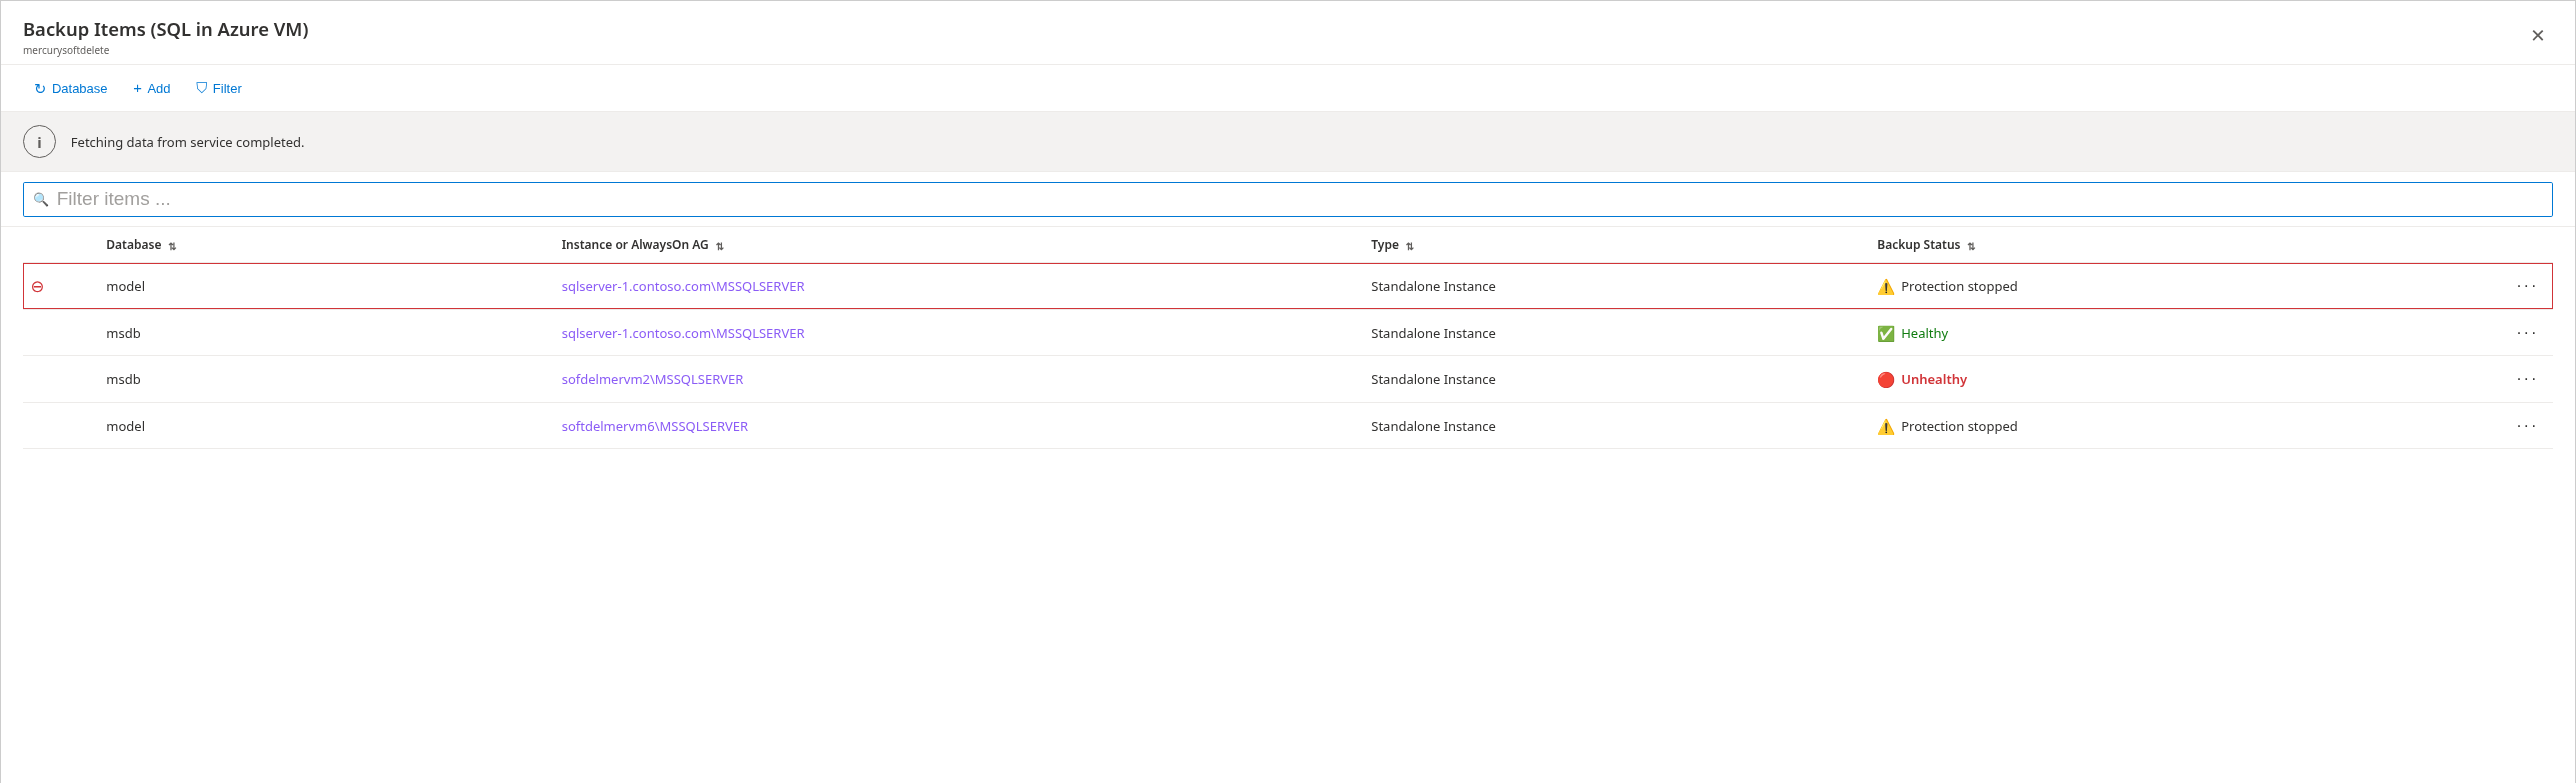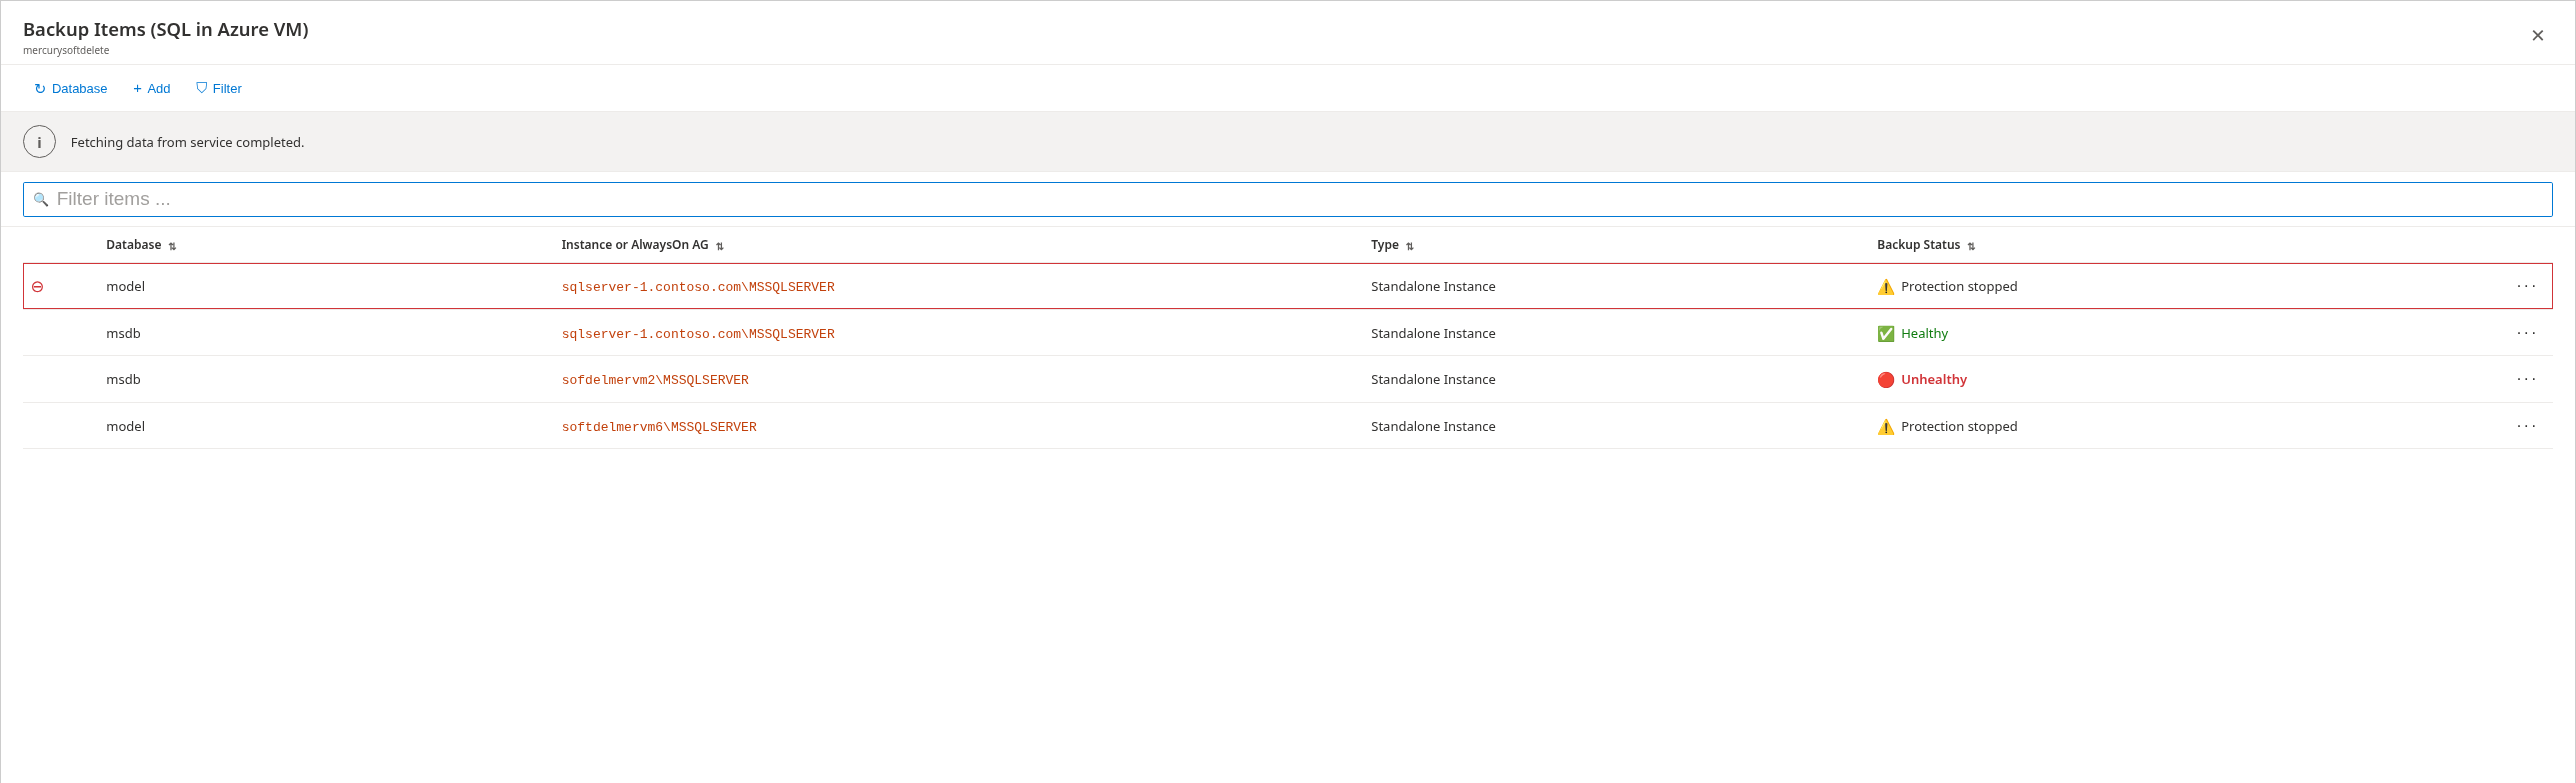--- a/index.html
+++ b/index.html
@@ -142,24 +142,23 @@
       padding: 11px 7.4px;
       font-size: 13px;
       color: #323130;
       vertical-align: middle;
     }
     .selected-row {
       outline: 1.8px solid #d13438;
       outline-offset: -1.8px;
     }
     .link {
-      color: #c2410c;
+      color: #8b5cf6;
       text-decoration: none;
       cursor: pointer;
-      font-family: Liberation Mono, monospace;
     }
     .status-healthy {
       display: flex;
       align-items: center;
       gap: 5.5px;
       color: #107c10;
     }
     .status-protection-stopped {
       display: flex;
       align-items: center;

